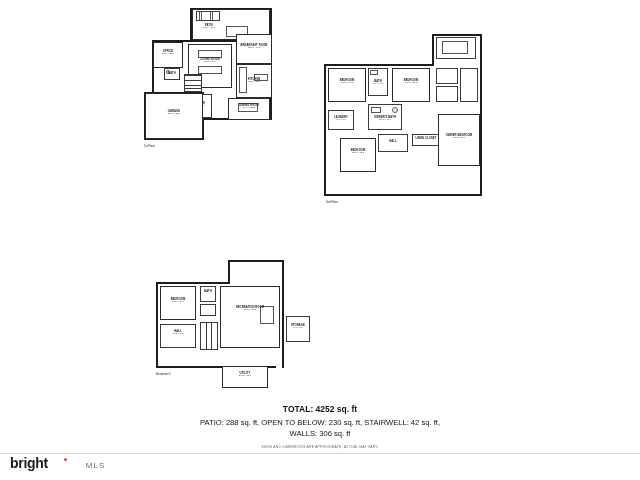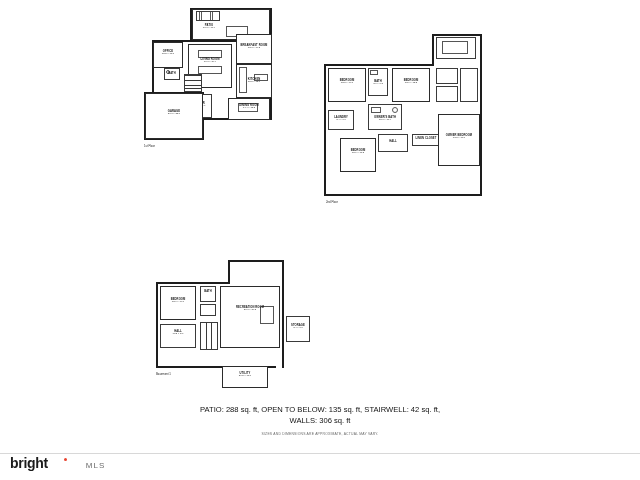--- a/index.html
+++ b/index.html
@@ -380,21 +380,22 @@
     <div class="room" style="left:70px; top:114px; width:46px; height:22px;"></div>
     <div class="lbl" style="left:70px; top:120px; width:46px;">
       <span class="nm">UTILITY</span>
       <span class="dm">20'2 x 11'0</span>
     </div>
 
     <div class="tag" style="left:4px; top:120px;">Basement 1</div>
   </div>
 
   <div id="summary">
-    <div class="line">PATIO: 288 sq. ft, OPEN TO BELOW: 135 sq. ft, STAIRWELL: 42 sq. ft,</div>
+    <div class="total">TOTAL: 4252 sq. ft</div>
+    <div class="line">PATIO: 288 sq. ft, OPEN TO BELOW: 230 sq. ft, STAIRWELL: 42 sq. ft,</div>
     <div class="line">WALLS: 306 sq. ft</div>
     <div class="disclaimer">SIZES AND DIMENSIONS ARE APPROXIMATE, ACTUAL MAY VARY.</div>
   </div>
 
   <div id="footer">
     <div id="logo">
       <span class="bright">bright</span>
       <span class="dot"></span>
       <span class="mls">MLS</span>
     </div>

